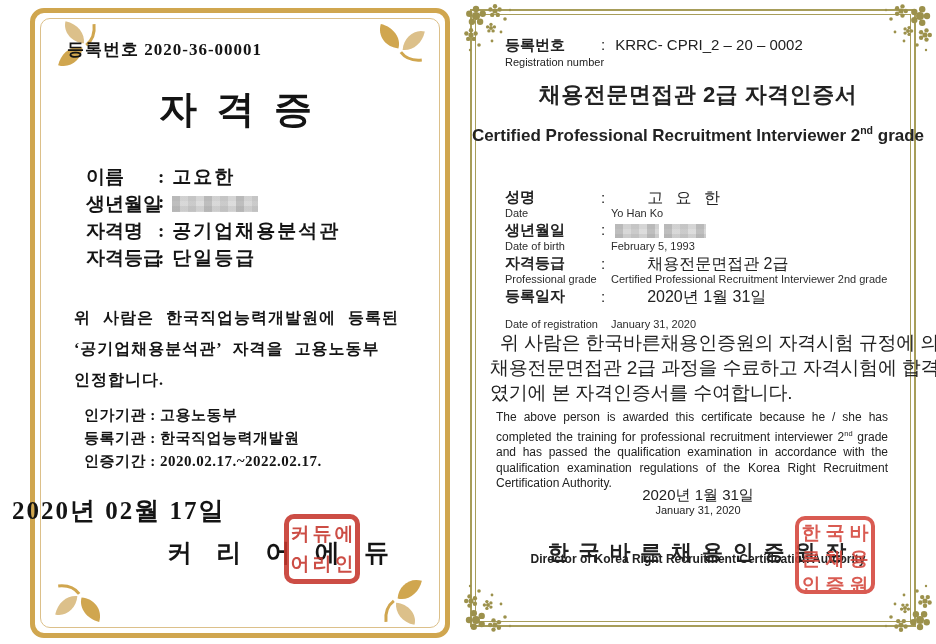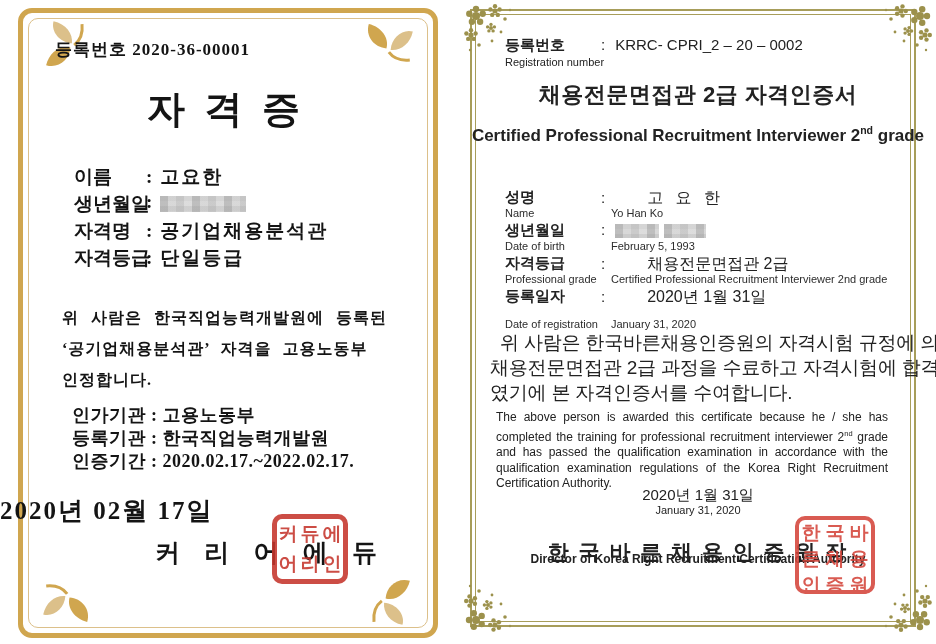--- a/index.html
+++ b/index.html
@@ -7,36 +7,36 @@
   #canvas {
     position:relative; width:936px; height:644px; background:#ffffff;
     overflow:hidden;
     font-family:"Liberation Sans","DejaVu Sans",sans-serif;
     color:#1b1b1b;
   }
   .abs { position:absolute; }
   .nowrap { white-space:nowrap; }
 
   
-  .cert-left { left:0; top:0; width:452px; height:644px;
+  .cert-left { left:12px; top:0; width:452px; height:644px;
     font-family:"Liberation Serif","DejaVu Serif",serif; color:#141414; }
   .lframe-outer { left:18px; top:8px; width:420px; height:630px;
     border:5px solid #d0a64f; border-radius:14px; }
   .lframe-inner { left:28px; top:18px; width:400px; height:610px;
     border:1.5px solid #dcc08a; border-radius:10px; }
   .lreg { left:55px; top:38px; font-size:17px; font-weight:bold; letter-spacing:1px; }
   .ltitle { left:0; top:84px; width:452px; text-align:center;
     font-size:38px; font-weight:bold; letter-spacing:5px; }
   .lfield { left:74px; font-size:19px; font-weight:bold; height:24px; }
   .jlabel { display:inline-block; text-align:justify; text-align-last:justify; vertical-align:top; }
   .lfield .jlabel { width:66px; }
   .lfield .colon { display:inline-block; margin:0 8px 0 6px; }
   .lval { letter-spacing:2px; }
   .lbody { left:62px; top:294px; font-size:16px; font-weight:bold; line-height:31px; letter-spacing:1px;margin-top:8px; }
-  .linfo { left:72px; top:404px; font-size:18px; font-weight:bold; line-height:23px; letter-spacing:0.5px; }
+  .linfo { left:72px; top:404px; font-size:15px; font-weight:bold; line-height:23px; letter-spacing:0.5px; }
   .ldate { left:0; top:494px; width:452px; text-align:left;
     font-size:25px; font-weight:bold; letter-spacing:2px; }
   .lissuer { left:155px; top:536px; font-size:25px; font-weight:bold; letter-spacing:9px; }
   .seal { border-radius:10px; opacity:.88; }
   .seal-left { left:272px; top:514px; width:76px; height:70px;
     border:5px solid #c5352c; display:grid;
     grid-template-columns:1fr 1fr 1fr; grid-template-rows:1fr 1fr;
     align-items:center; justify-items:center;
     color:#c5352c; font-size:19px; font-weight:bold; font-family:"Liberation Serif",serif; }
   .seal-right { left:335px; top:516px; width:80px; height:78px;
@@ -342,21 +342,21 @@
     </div>
     <div class="abs rreg-en nowrap">Registration number</div>
 
     <div class="abs rtitle nowrap">채용전문면접관 2급 자격인증서</div>
     <div class="abs rsubtitle nowrap"><span>Certified Professional Recruitment Interviewer 2</span><sup>nd</sup><span> grade</span></div>
 
     <div class="abs rfield-kr nowrap" style="top:188px">
       <span class="jlabel">성명</span><span class="colon">:</span><span class="rval spaced4">고 요 한</span>
     </div>
     <div class="abs rfield-en nowrap" style="top:207px">
-      <span class="enlabel">Name</span><span>Yo Han Ko</span>
+      <span class="enlabel">Date</span><span>Yo Han Ko</span>
     </div>
 
     <div class="abs rfield-kr nowrap" style="top:221px">
       <span class="jlabel">생년월일</span><span class="colon">:</span><span class="mosaic" style="width:44px;height:14px"></span><span class="mosaic" style="width:42px;height:14px;margin-left:5px"></span>
     </div>
     <div class="abs rfield-en nowrap" style="top:240px">
       <span class="enlabel">Date of birth</span><span>February 5, 1993</span>
     </div>
 
     <div class="abs rfield-kr nowrap" style="top:254px">

